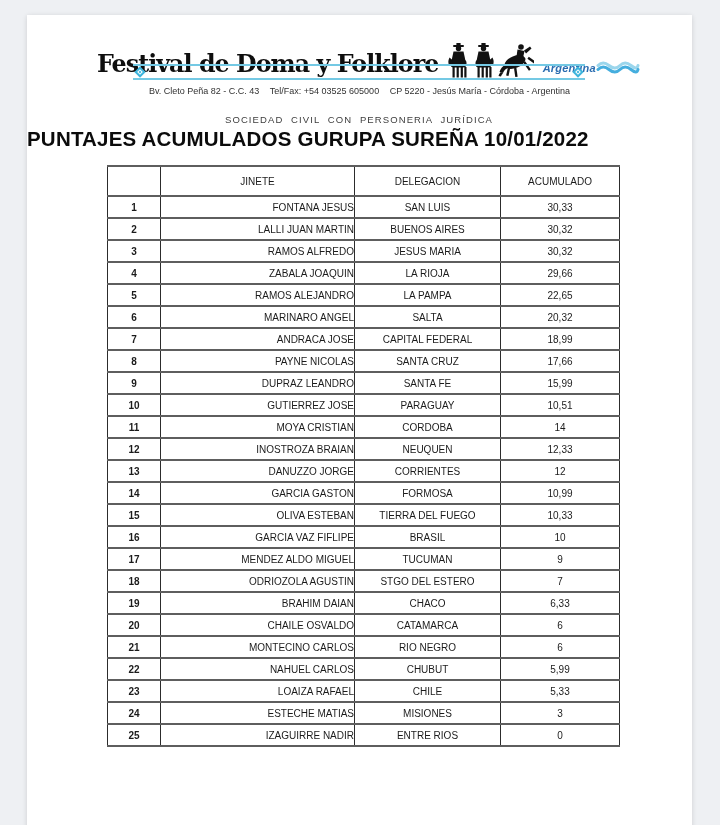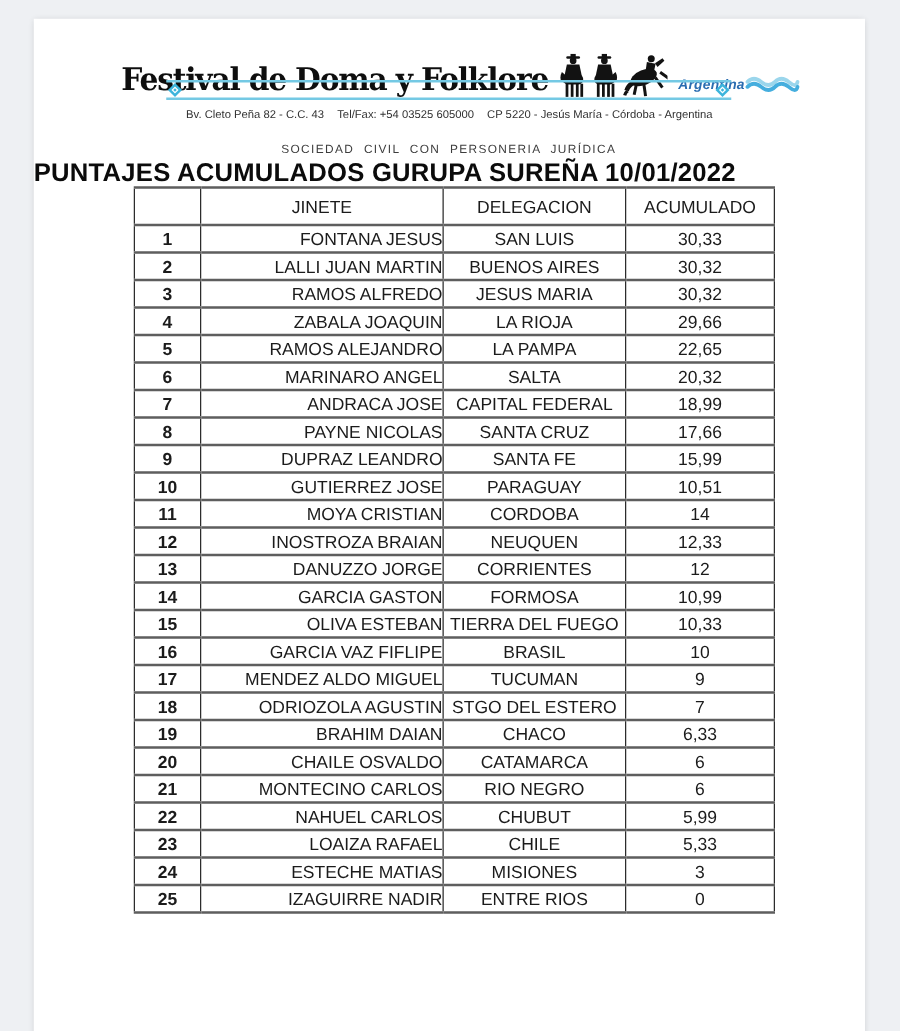--- a/index.html
+++ b/index.html
@@ -59,23 +59,23 @@
   .addr2 { position:absolute; top:83px; width:100%; text-align:center; font-size:9px; color:#313131; }
 
   
   .doc-title {
     position:absolute; top:112px; width:100%; text-align:left;
     font-size:20.5px; font-weight:bold; color:#0b0b0b; letter-spacing:.2px;
   }
 
   
   table.results {
-    position:absolute; top:134px; left:80px;
+    position:absolute; top:150px; left:80px;
     width:512px; border-collapse:collapse; table-layout:fixed;
-    font-size:14px; color:#1b1b1b;
+    font-size:10px; color:#1b1b1b;
   }
   .results th, .results td {
     border-left:1px solid #2c2c2c; border-right:1px solid #2c2c2c;
     border-top:2px solid #5e5e5e; border-bottom:2px solid #5e5e5e;
     overflow:hidden; white-space:nowrap;
   }
   .results th { height:30px; font-weight:normal; text-align:center; }
   .results td { height:22px; }
   .cell-pos  { font-weight:bold; text-align:center; }
   .cell-name { text-align:right; padding-left:6px; }

